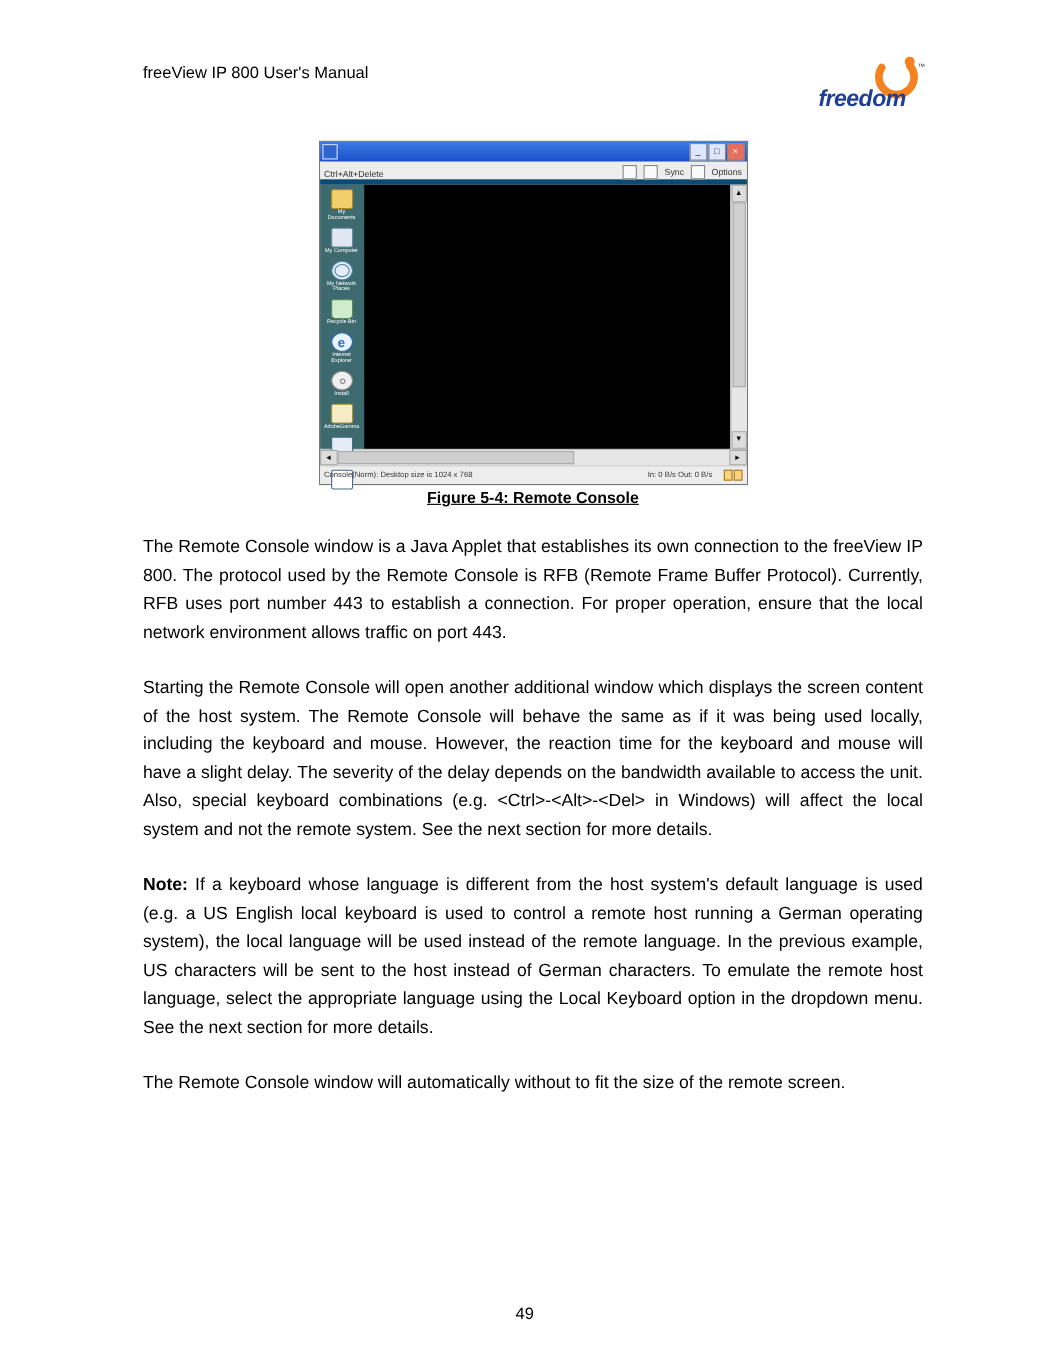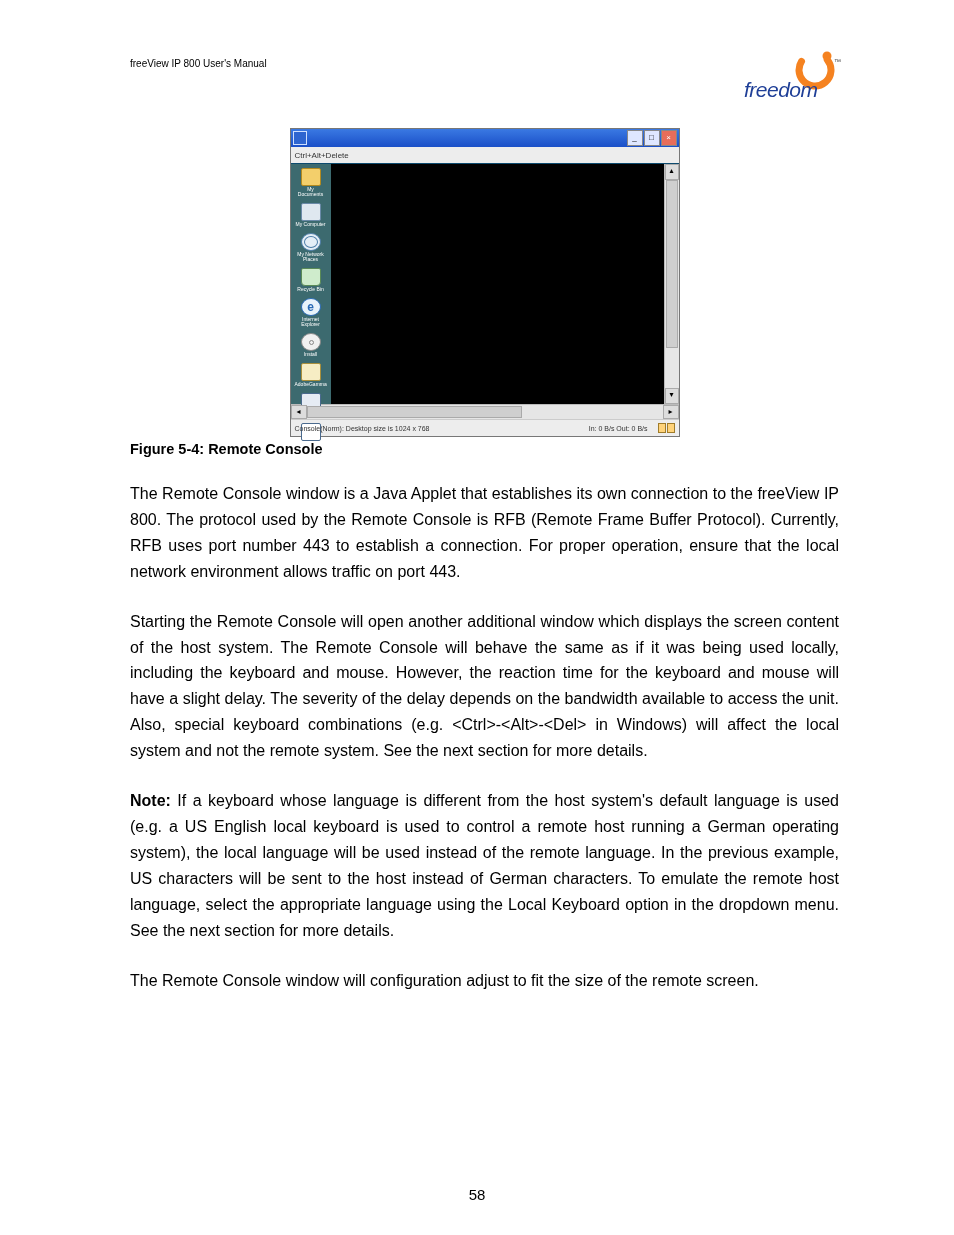--- a/index.html
+++ b/index.html
@@ -15,39 +15,39 @@
     position: relative;
     box-sizing: border-box;
     padding: 54px 115px 0 130px;
   }
   .header {
     display: flex;
     justify-content: space-between;
     align-items: flex-start;
   }
   .header-title {
-    font-size: 10px;
+    font-size: 15px;
     padding-top: 4px;
   }
   .logo {
     width: 95px;
     height: 60px;
     position: relative;
   }
   .logo-swirl {
     position: absolute;
     right: 4px;
     top: -4px;
   }
   .logo-text-img {
     position: absolute;
     left: 0;
     top: 24px;
     font-family: Arial, sans-serif;
-    font-weight: 400;
+    font-weight: 700;
     font-style: italic;
     font-size: 21px;
     color: #1f3f97;
     letter-spacing: -0.5px;
   }
   .logo-tm {
     position: absolute;
     right: -2px;
     top: 4px;
     font-size: 7px;
@@ -96,24 +96,24 @@
     font-size: 8px;
     line-height: 14px;
     text-align: center;
     border: 1px solid #888;
     background: #dfe7ff;
   }
   .rc-winbtn.close { background: #e86d5a; color: #fff; }
   .rc-menubar {
     height: 16px;
     background: #ededed;
-    border-bottom: 1px solid #0c4a6e;
+    border-bottom: 5px solid #0c4a6e;
     display: flex;
     justify-content: space-between;
-    align-items: center;
+    align-items: flex-end;
     font-size: 8px;
     color: #333;
     padding: 0 4px;
   }
   .rc-menubar-left { white-space: nowrap; }
   .rc-menubar-right {
     display: flex;
     gap: 6px;
     align-items: center;
     margin-top: 42px;
@@ -217,23 +217,24 @@
   }
   .rc-status-right { display: flex; gap: 10px; align-items: center; }
   .rc-led-box { display: flex; gap: 1px; }
   .rc-led {
     width: 6px; height: 8px;
     background: #ffd37a;
     border: 1px solid #a07c2a;
   }
   .figure-caption {
     font-weight: bold;
-    text-align: left;
+    text-align: center;
     font-size: 14.5px;
     margin-top: 4px;
+    text-decoration: underline;
   }
   
   .para {
     font-size: 16px;
     line-height: 1.62;
     text-align: justify;
     margin-top: 24px;
   }
   .para.tight { margin-top: 20px; }
   .section-heading {
@@ -339,16 +340,16 @@
 
 
 
 
   <div class="para">Starting the Remote Console will open another additional window which displays the screen content of the host system. The Remote Console will behave the same as if it was being used locally, including the keyboard and mouse. However, the reaction time for the keyboard and mouse will have a slight delay. The severity of the delay depends on the bandwidth available to access the unit. Also, special keyboard combinations (e.g. &lt;Ctrl&gt;-&lt;Alt&gt;-&lt;Del&gt; in Windows) will affect the local system and not the remote system. See the next section for more details.</div>
 
   <div class="para">
     <span class="note-label">Note:</span><span> If a keyboard whose language is different from the host system's default language is used (e.g. a US English local keyboard is used to control a remote host running a German operating system), the local language will be used instead of the remote language. In the previous example, US characters will be sent to the host instead of German characters. To emulate the remote host language, select the appropriate language using the Local Keyboard option in the dropdown menu. See the next section for more details.</span>
   </div>
 
-  <div class="para">The Remote Console window will configuration adjust to fit the size of the remote screen.</div>
-
-  <div class="page-num">58</div>
+  <div class="para">The Remote Console window will automatically without to fit the size of the remote screen.</div>
+
+  <div class="page-num">49</div>
 </div>
 
 </body></html>

